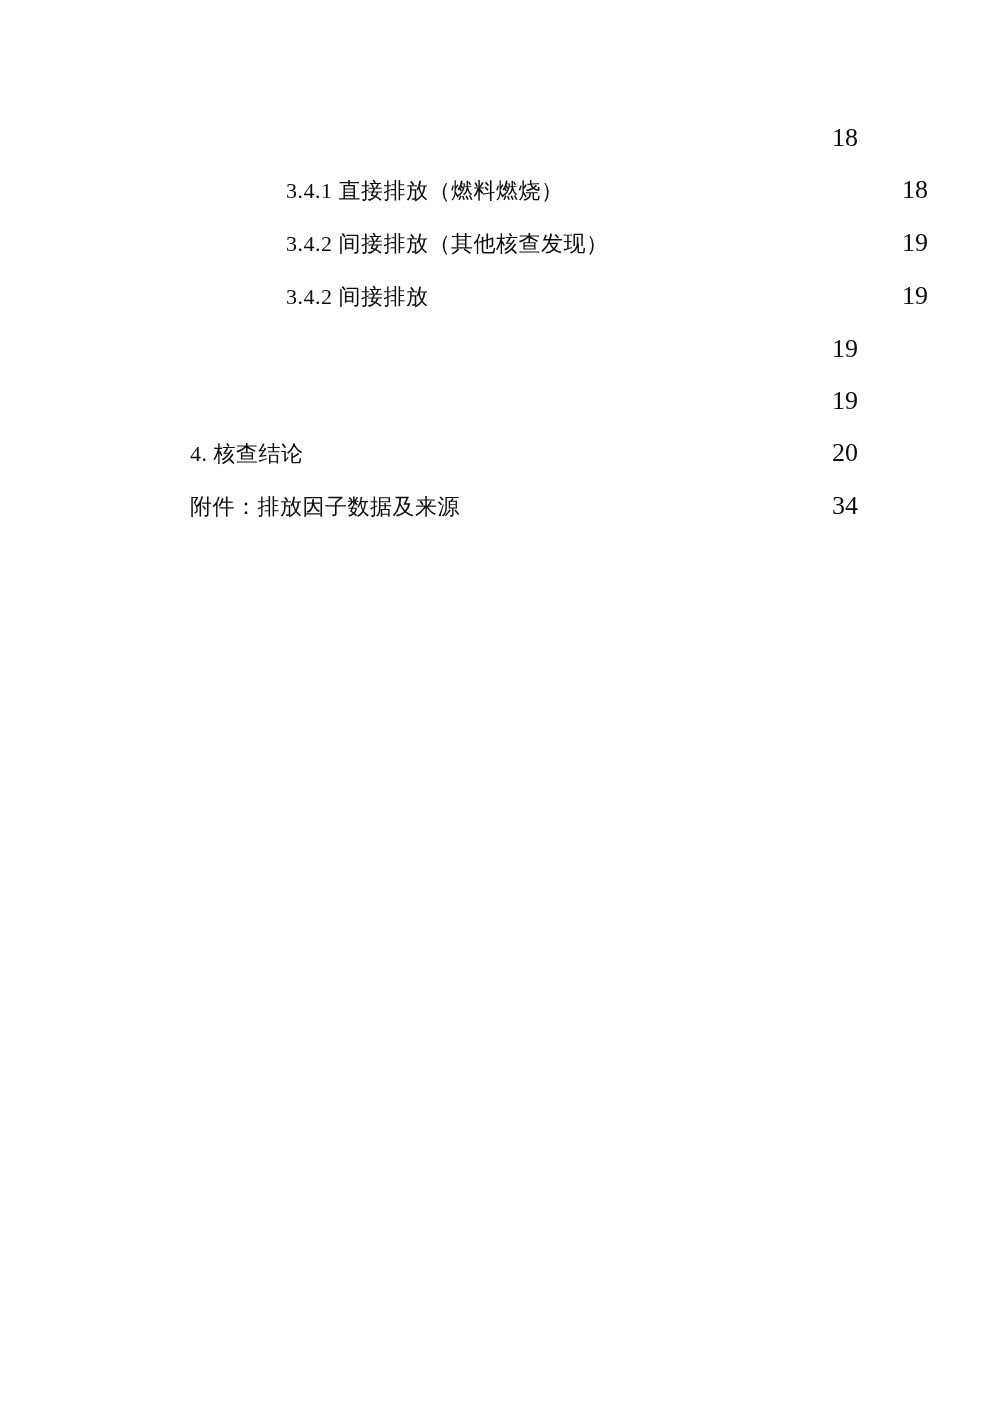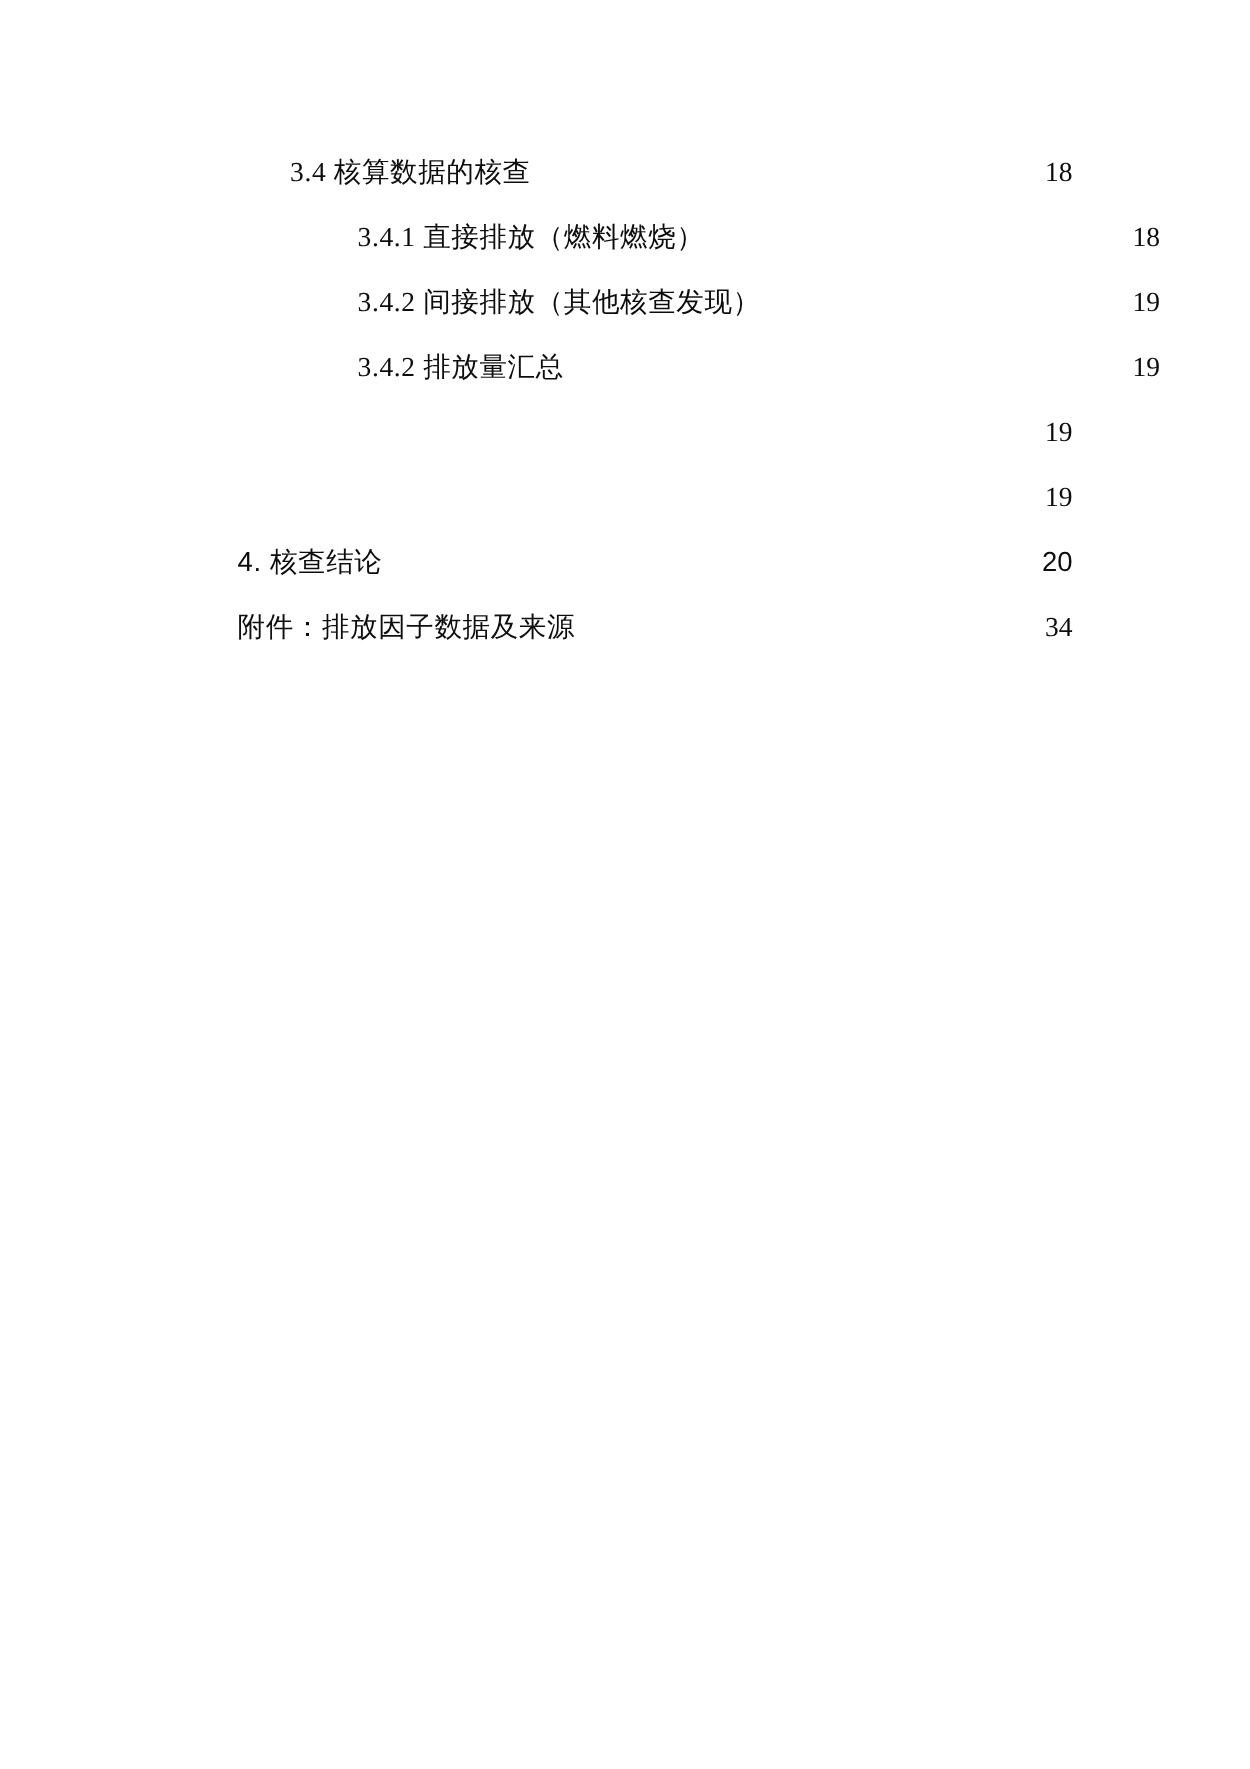--- a/index.html
+++ b/index.html
@@ -55,58 +55,57 @@
     top: 0;
     white-space: nowrap;
     letter-spacing: 1px;
     font-size: 22px;
     color: #222222;
   }
   .toc-entry .page-num {
     flex: 0 0 auto;
     text-align: right;
     width: 34px;
-    font-size: 22px;
+    font-size: 26px;
   }
   
   .lvl-2 { padding-left: 232px; padding-right: 142px; }
   .lvl-3 { padding-left: 286px; padding-right: 72px; }
   .lvl-1 { padding-left: 190px; padding-right: 142px; }
 
   .lvl-3 .page-num { width: 40px; }
   .sans {
-    font-family: Liberation Sans, sans-serif;
+    font-family: Liberation Serif, serif;
   }
 </style>
 </head>
 <body>
 
 <div class="page">
   <div class="toc">
 
     <div class="toc-entry lvl-2">
-      <span class="label">3.4 核算数据的核查</span>
       <span class="leader"></span>
       <span class="page-num">18</span>
     </div>
 
     <div class="toc-entry lvl-3">
       <span class="label">3.4.1 直接排放（燃料燃烧）</span>
       <span class="leader"></span>
       <span class="page-num">18</span>
     </div>
 
     <div class="toc-entry lvl-3">
       <span class="label">3.4.2 间接排放（其他核查发现）</span>
       <span class="leader"></span>
       <span class="page-num">19</span>
     </div>
 
     <div class="toc-entry lvl-3">
-      <span class="label">3.4.2 排放量汇总</span>
+      <span class="label">3.4.2 间接排放</span>
       <span class="leader"></span>
       <span class="page-num">19</span>
     </div>
 
     <div class="toc-entry lvl-2">
       <span class="leader"></span>
       <span class="page-num">19</span>
     </div>
 
     <div class="toc-entry lvl-2">

